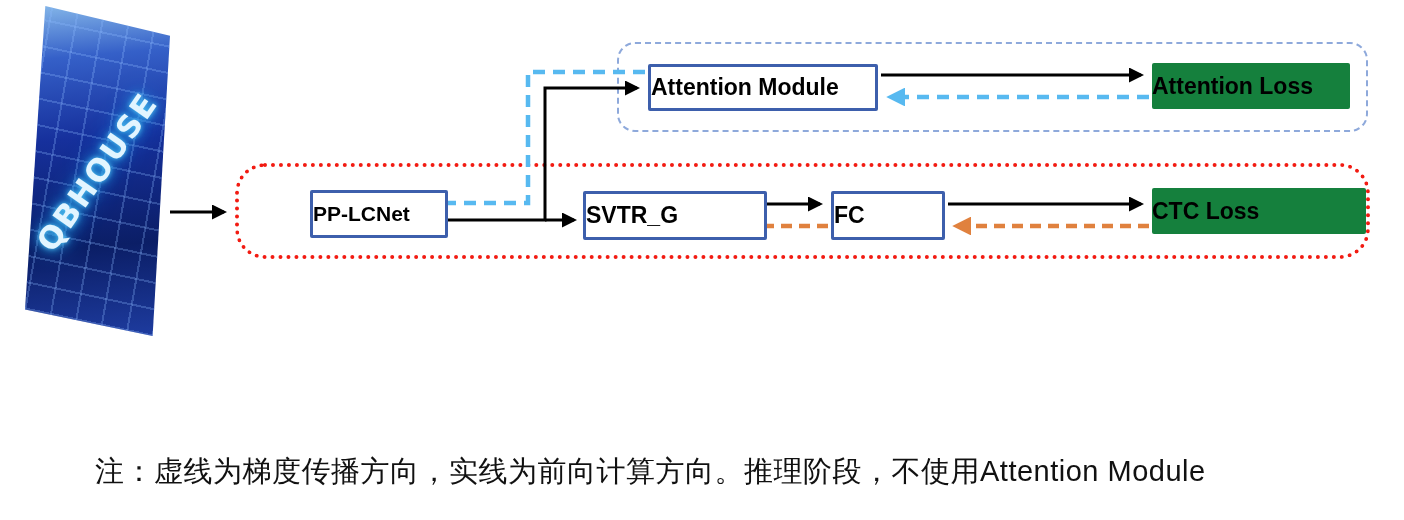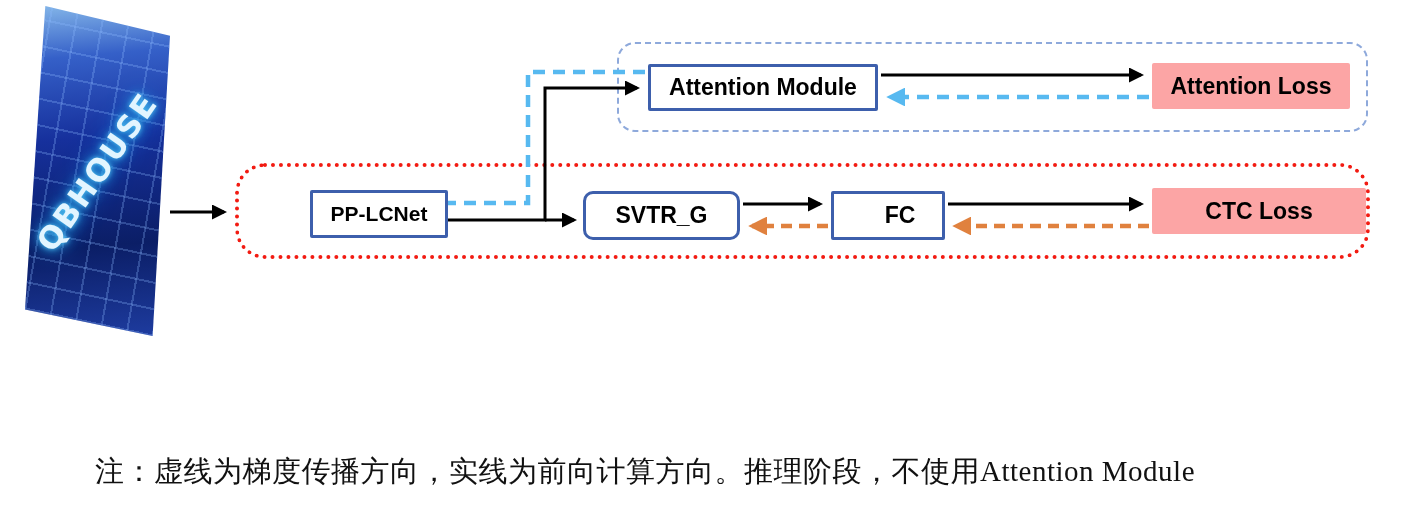--- a/index.html
+++ b/index.html
@@ -34,41 +34,41 @@
     position:absolute; left:235px; top:163px; width:1135px; height:96px;
     border:4px dotted #F21B12; border-radius:30px; background:transparent;
   }
   .attention-container {
     position:absolute; left:617px; top:42px; width:751px; height:90px;
     border:2px dashed #8EA9DB; border-radius:18px; background:transparent;
   }
 
   
   .node {
-    position:absolute; display:flex; align-items:center; justify-content:center;
+    position:absolute; display:flex; align-items:center; 
     font-weight:bold; color:#000; font-size:22px; text-align:center;
   }
   .blue-box { background:#ffffff; border:3px solid #3D5FAC; border-radius:2px; }
-  .loss-box { background:#fca5a5; border-radius:2px; font-size:23px; }
+  .loss-box { background:#15803d; border-radius:2px; font-size:23px; }
 
   .n-pplcnet   { left:263px; top:190px; width:138px; height:48px; font-size:21px;margin-left:47px; }
-  .n-svtrg     { left:583px; top:191px; width:157px; height:49px; font-size:23px;border-radius:10px; }
-  .n-fc        { left:831px; top:191px; width:114px; height:49px; font-size:23px;padding-left:24px; }
+  .n-svtrg     { left:583px; top:191px; width:184px; height:49px; font-size:23px; }
+  .n-fc        { left:831px; top:191px; width:114px; height:49px; font-size:23px; }
   .n-attmod    { left:648px; top:64px;  width:230px; height:47px; font-size:23px; }
   .n-attloss   { left:1152px; top:63px;  width:198px; height:46px; }
   .n-ctcloss   { left:1152px; top:188px; width:214px; height:46px; }
 
   
   svg.connectors { position:absolute; left:0; top:0; width:1404px; height:520px; pointer-events:none; }
 
   
   .note {
     position:absolute; left:95px; top:452px; width:1240px;
     font-size:29px; color:#111; letter-spacing:0.5px;
-    font-family:Liberation Serif, serif;
+    font-family:Liberation Sans, sans-serif;
   }
 </style>
 </head>
 <body>
 
 <div class="stage">
 
   <div class="photo">
     <span class="sign-text">QBHOUSE</span>
   </div>

